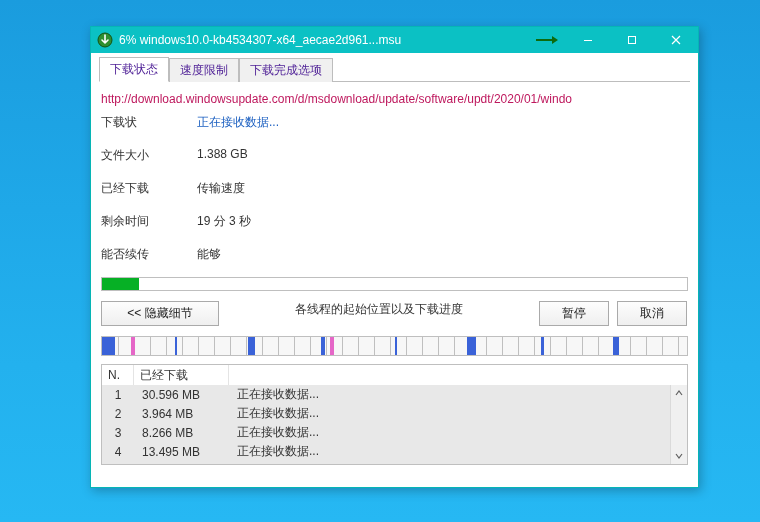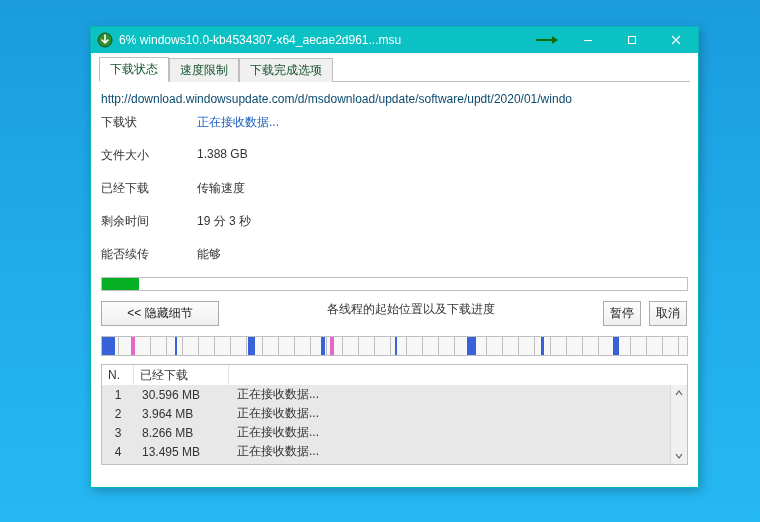--- a/index.html
+++ b/index.html
@@ -76,31 +76,31 @@
     border-bottom: 1px solid #bdbdbd;
     position: relative;
     margin-bottom: 4px;
   }
   .tab {
     padding: 3px 10px 3px 10px;
     border: 1px solid #bdbdbd;
     border-bottom: none;
     background: #f0f0f0;
     margin-right: 0px;
-    color: #14532d;
+    color: #4c1d95;
     font-size: 12px;
     position: relative;
     top: 1px;
   }
   .tab.active {
     background: #ffffff;
     border-bottom: 1px solid #ffffff;
   }
   .url-line {
-    color: #0c4a6e;
+    color: #be185d;
     margin: 6px 2px 8px 2px;
     white-space: nowrap;
     overflow: hidden;
     font-size: 12px;
   }
   .info-grid {
     display: grid;
     grid-template-columns: 80px 1fr;
     row-gap: 3px;
     column-gap: 24px;
@@ -127,21 +127,21 @@
   }
   .button-row {
     display: flex;
     margin: 0 3px 10px 2px;
     gap: 8px;
   }
   .btn {
     height: 23px;
     border: 1px solid #aaa;
     background: linear-gradient(#fdfdfd,#efefef);
-    padding: 0 6px;
+    padding: 0 22px;
     font-size: 12px;
     color: #222;
     display: inline-flex;
     align-items: center;
     justify-content: center;
     white-space: nowrap;
   }
   .btn.detail { width: 116px; padding:0; }
   .midlabel {
     flex: 1;

